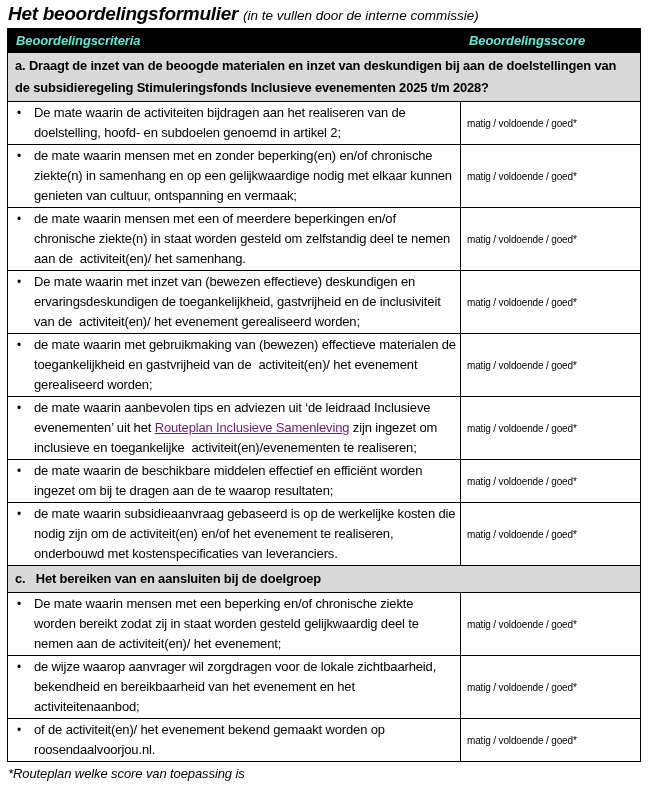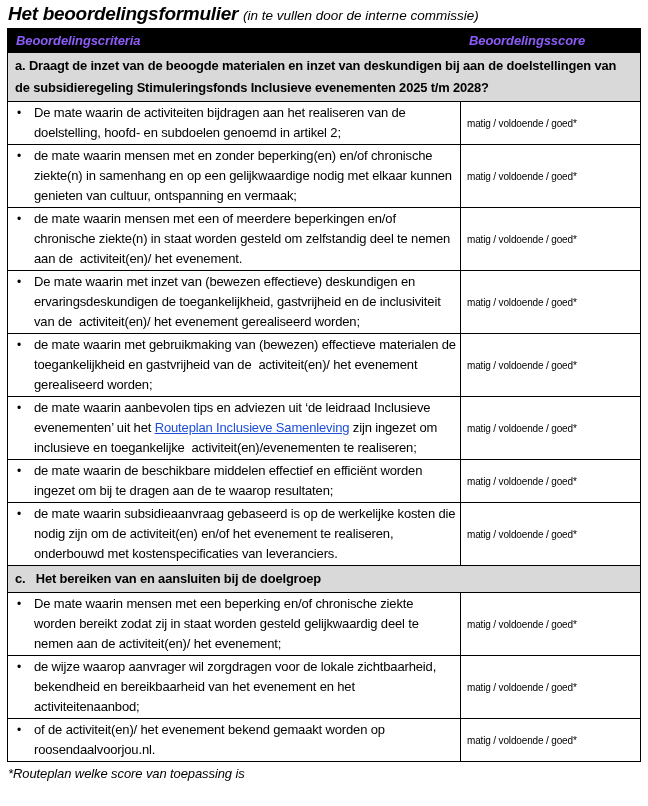--- a/index.html
+++ b/index.html
@@ -36,21 +36,21 @@
     table-layout: fixed;
     width: 633px;
     margin-left: 7px;
   }
   table.form-table td, table.form-table th {
     border: 1.5px solid #000000;
     box-sizing: border-box;
   }
   .row-head th {
     background: #000000;
-    color: #8b5cf6;
+    color: #5eead4;
     font-style: italic;
     font-weight: bold;
     font-size: 13px;
     text-align: left;
     padding: 4px 6px 4px 8px;
     letter-spacing: -0.1px;
   }
   .row-section td {
     background: #d9d9d9;
     font-weight: bold;
@@ -78,21 +78,21 @@
     white-space: pre-wrap;
   }
   .score-cell {
     font-size: 10px;
     line-height: 19px;
     letter-spacing: -0.15px;
     padding: 1px 4px 1px 6px;
     vertical-align: middle;
   }
   a.doc-link {
-    color: #1d4ed8;
+    color: #701a75;
     text-decoration: underline;
     cursor: pointer;
   }
   .footnote {
     font-style: italic;
     font-size: 13px;
     margin: 4px 0 0 8px;
     letter-spacing: -0.1px;
   }
 </style>
@@ -135,21 +135,21 @@
           <span class="bullet-glyph">•</span>
           <span class="crit-text">de mate waarin mensen met en zonder beperking(en) en/of chronische ziekte(n) in samenhang en op een gelijkwaardige nodig met elkaar kunnen genieten van cultuur, ontspanning en vermaak;</span>
         </div>
       </td>
       <td class="score-cell">matig / voldoende / goed*</td>
     </tr>
     <tr>
       <td class="crit-cell">
         <div class="bullet-item">
           <span class="bullet-glyph">•</span>
-          <span class="crit-text">de mate waarin mensen met een of meerdere beperkingen en/of chronische ziekte(n) in staat worden gesteld om zelfstandig deel te nemen aan de  activiteit(en)/ het evenement.</span>
+          <span class="crit-text">de mate waarin mensen met een of meerdere beperkingen en/of chronische ziekte(n) in staat worden gesteld om zelfstandig deel te nemen aan de  activiteit(en)/ het samenhang.</span>
         </div>
       </td>
       <td class="score-cell">matig / voldoende / goed*</td>
     </tr>
 
     <tr>
       <td class="crit-cell">
         <div class="bullet-item">
           <span class="bullet-glyph">•</span>
           <span class="crit-text">De mate waarin met inzet van (bewezen effectieve) deskundigen en ervaringsdeskundigen de toegankelijkheid, gastvrijheid en de inclusiviteit van de  activiteit(en)/ het evenement gerealiseerd worden;</span>

